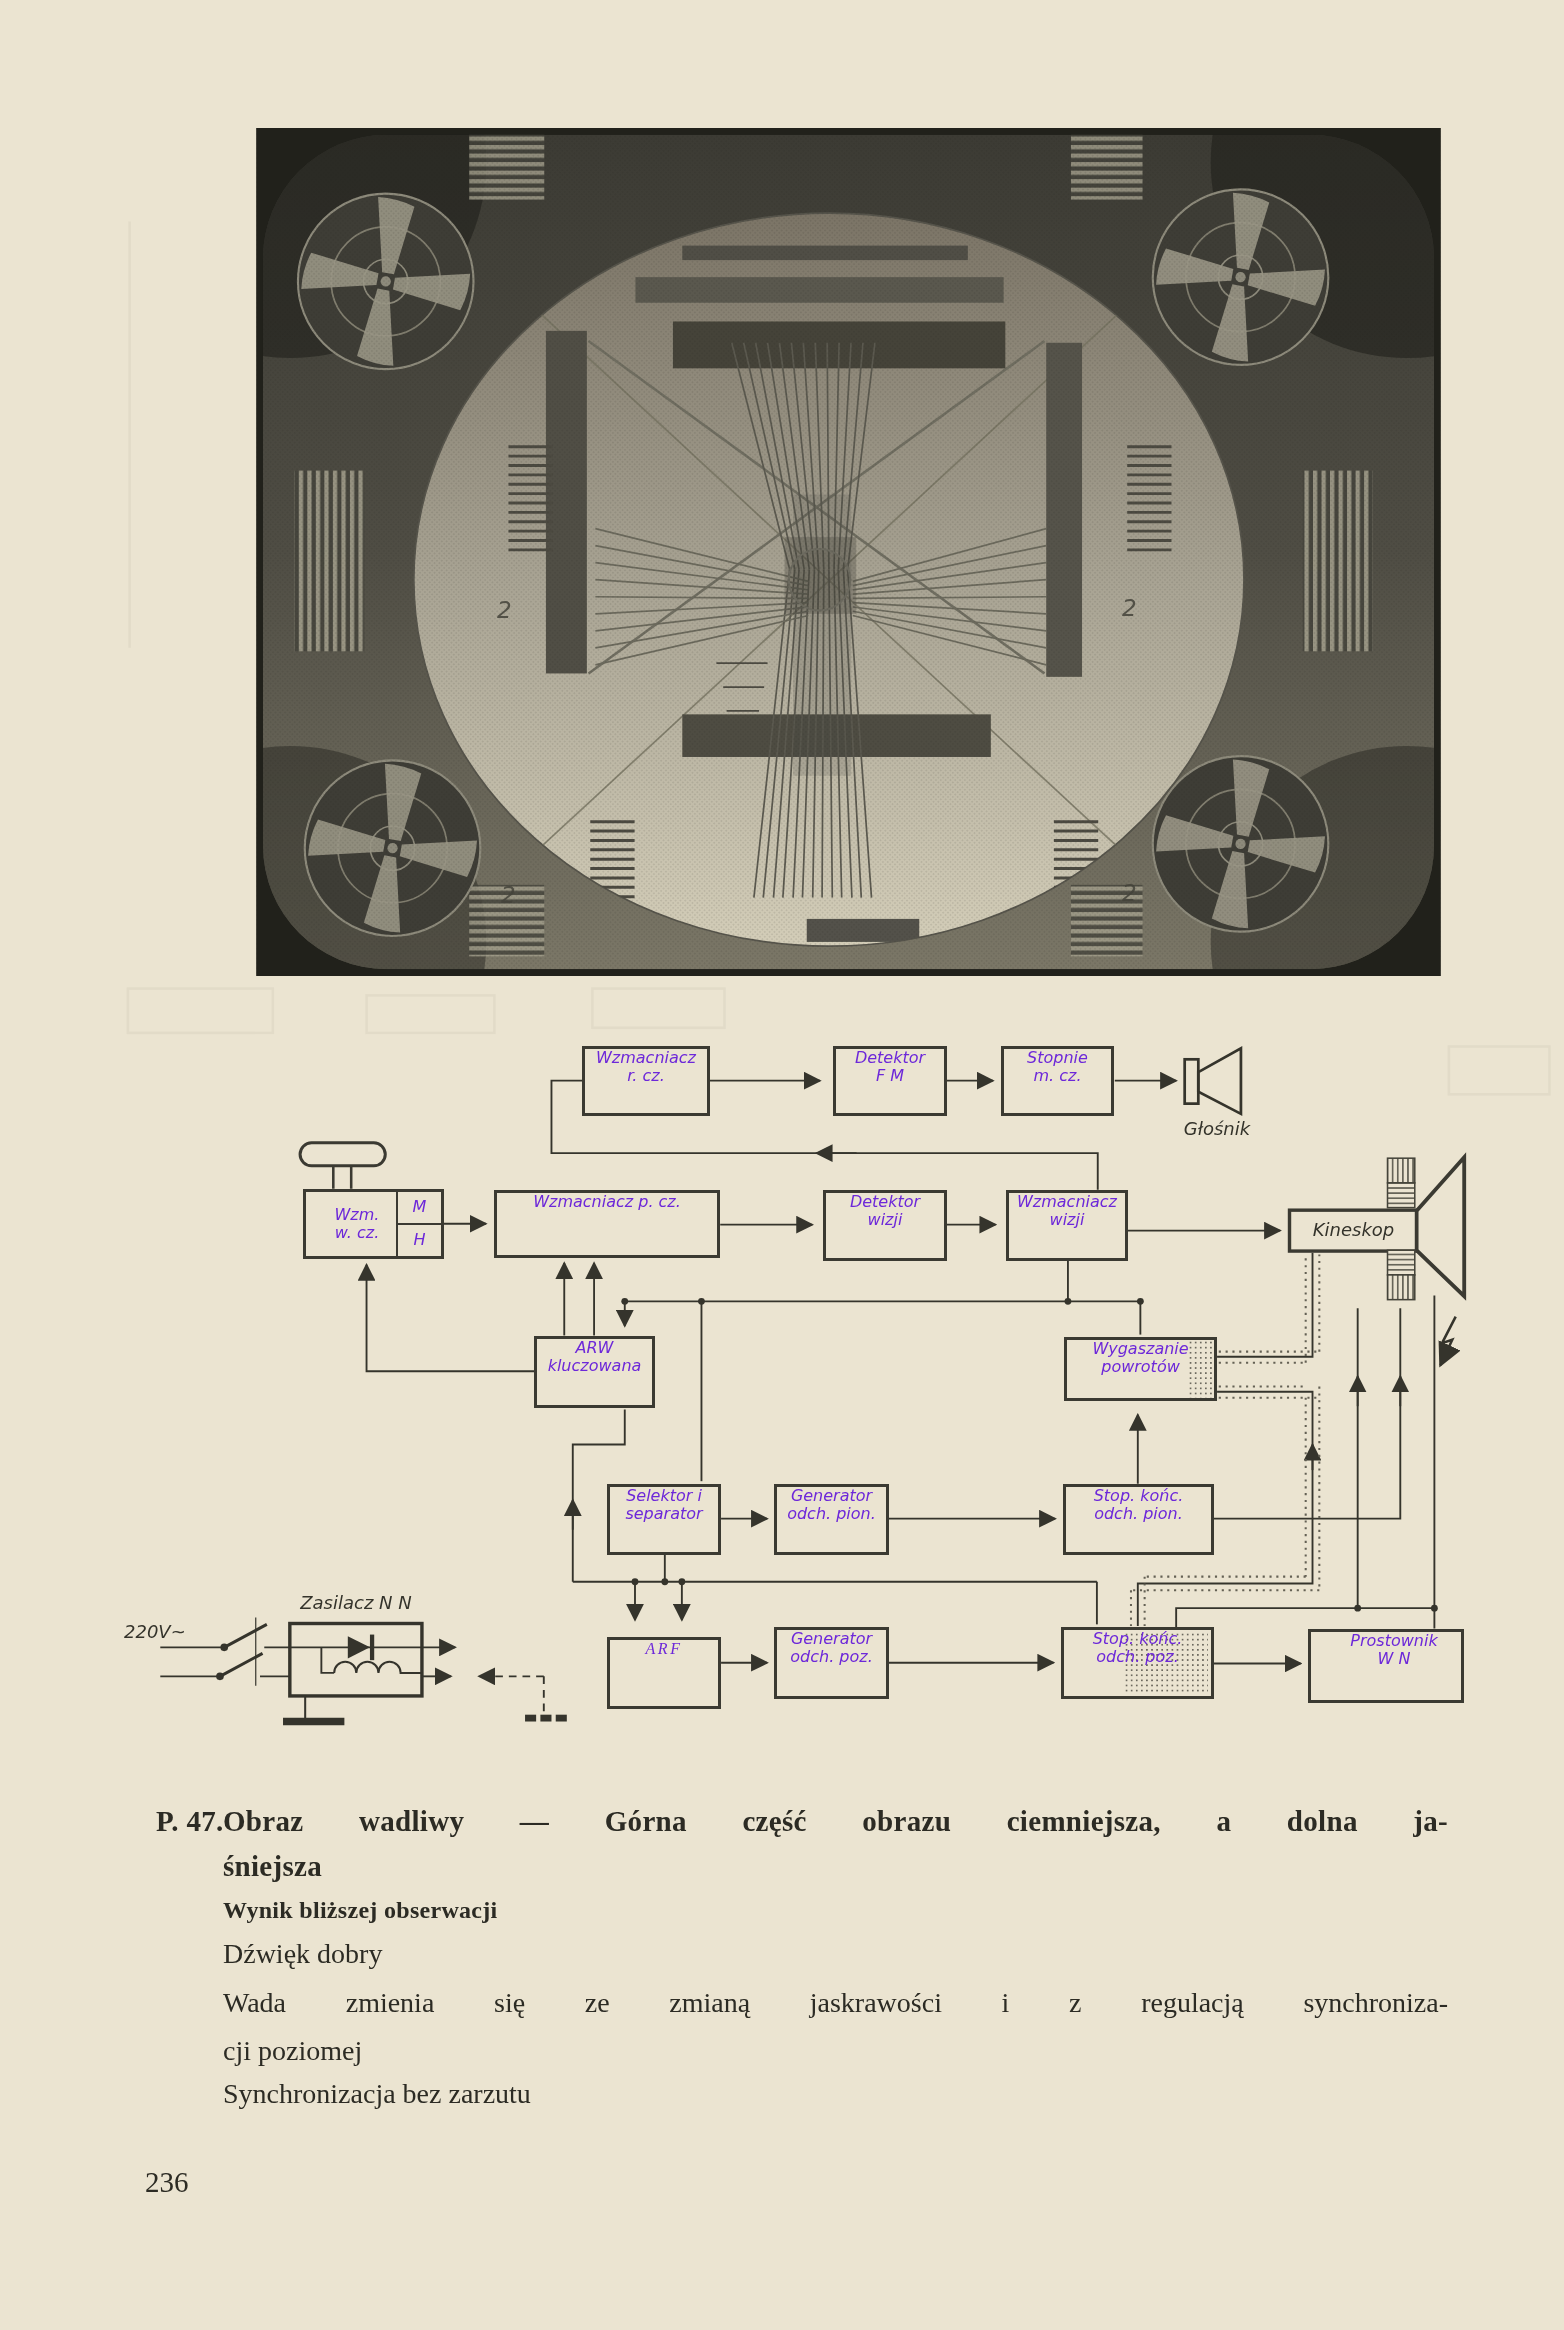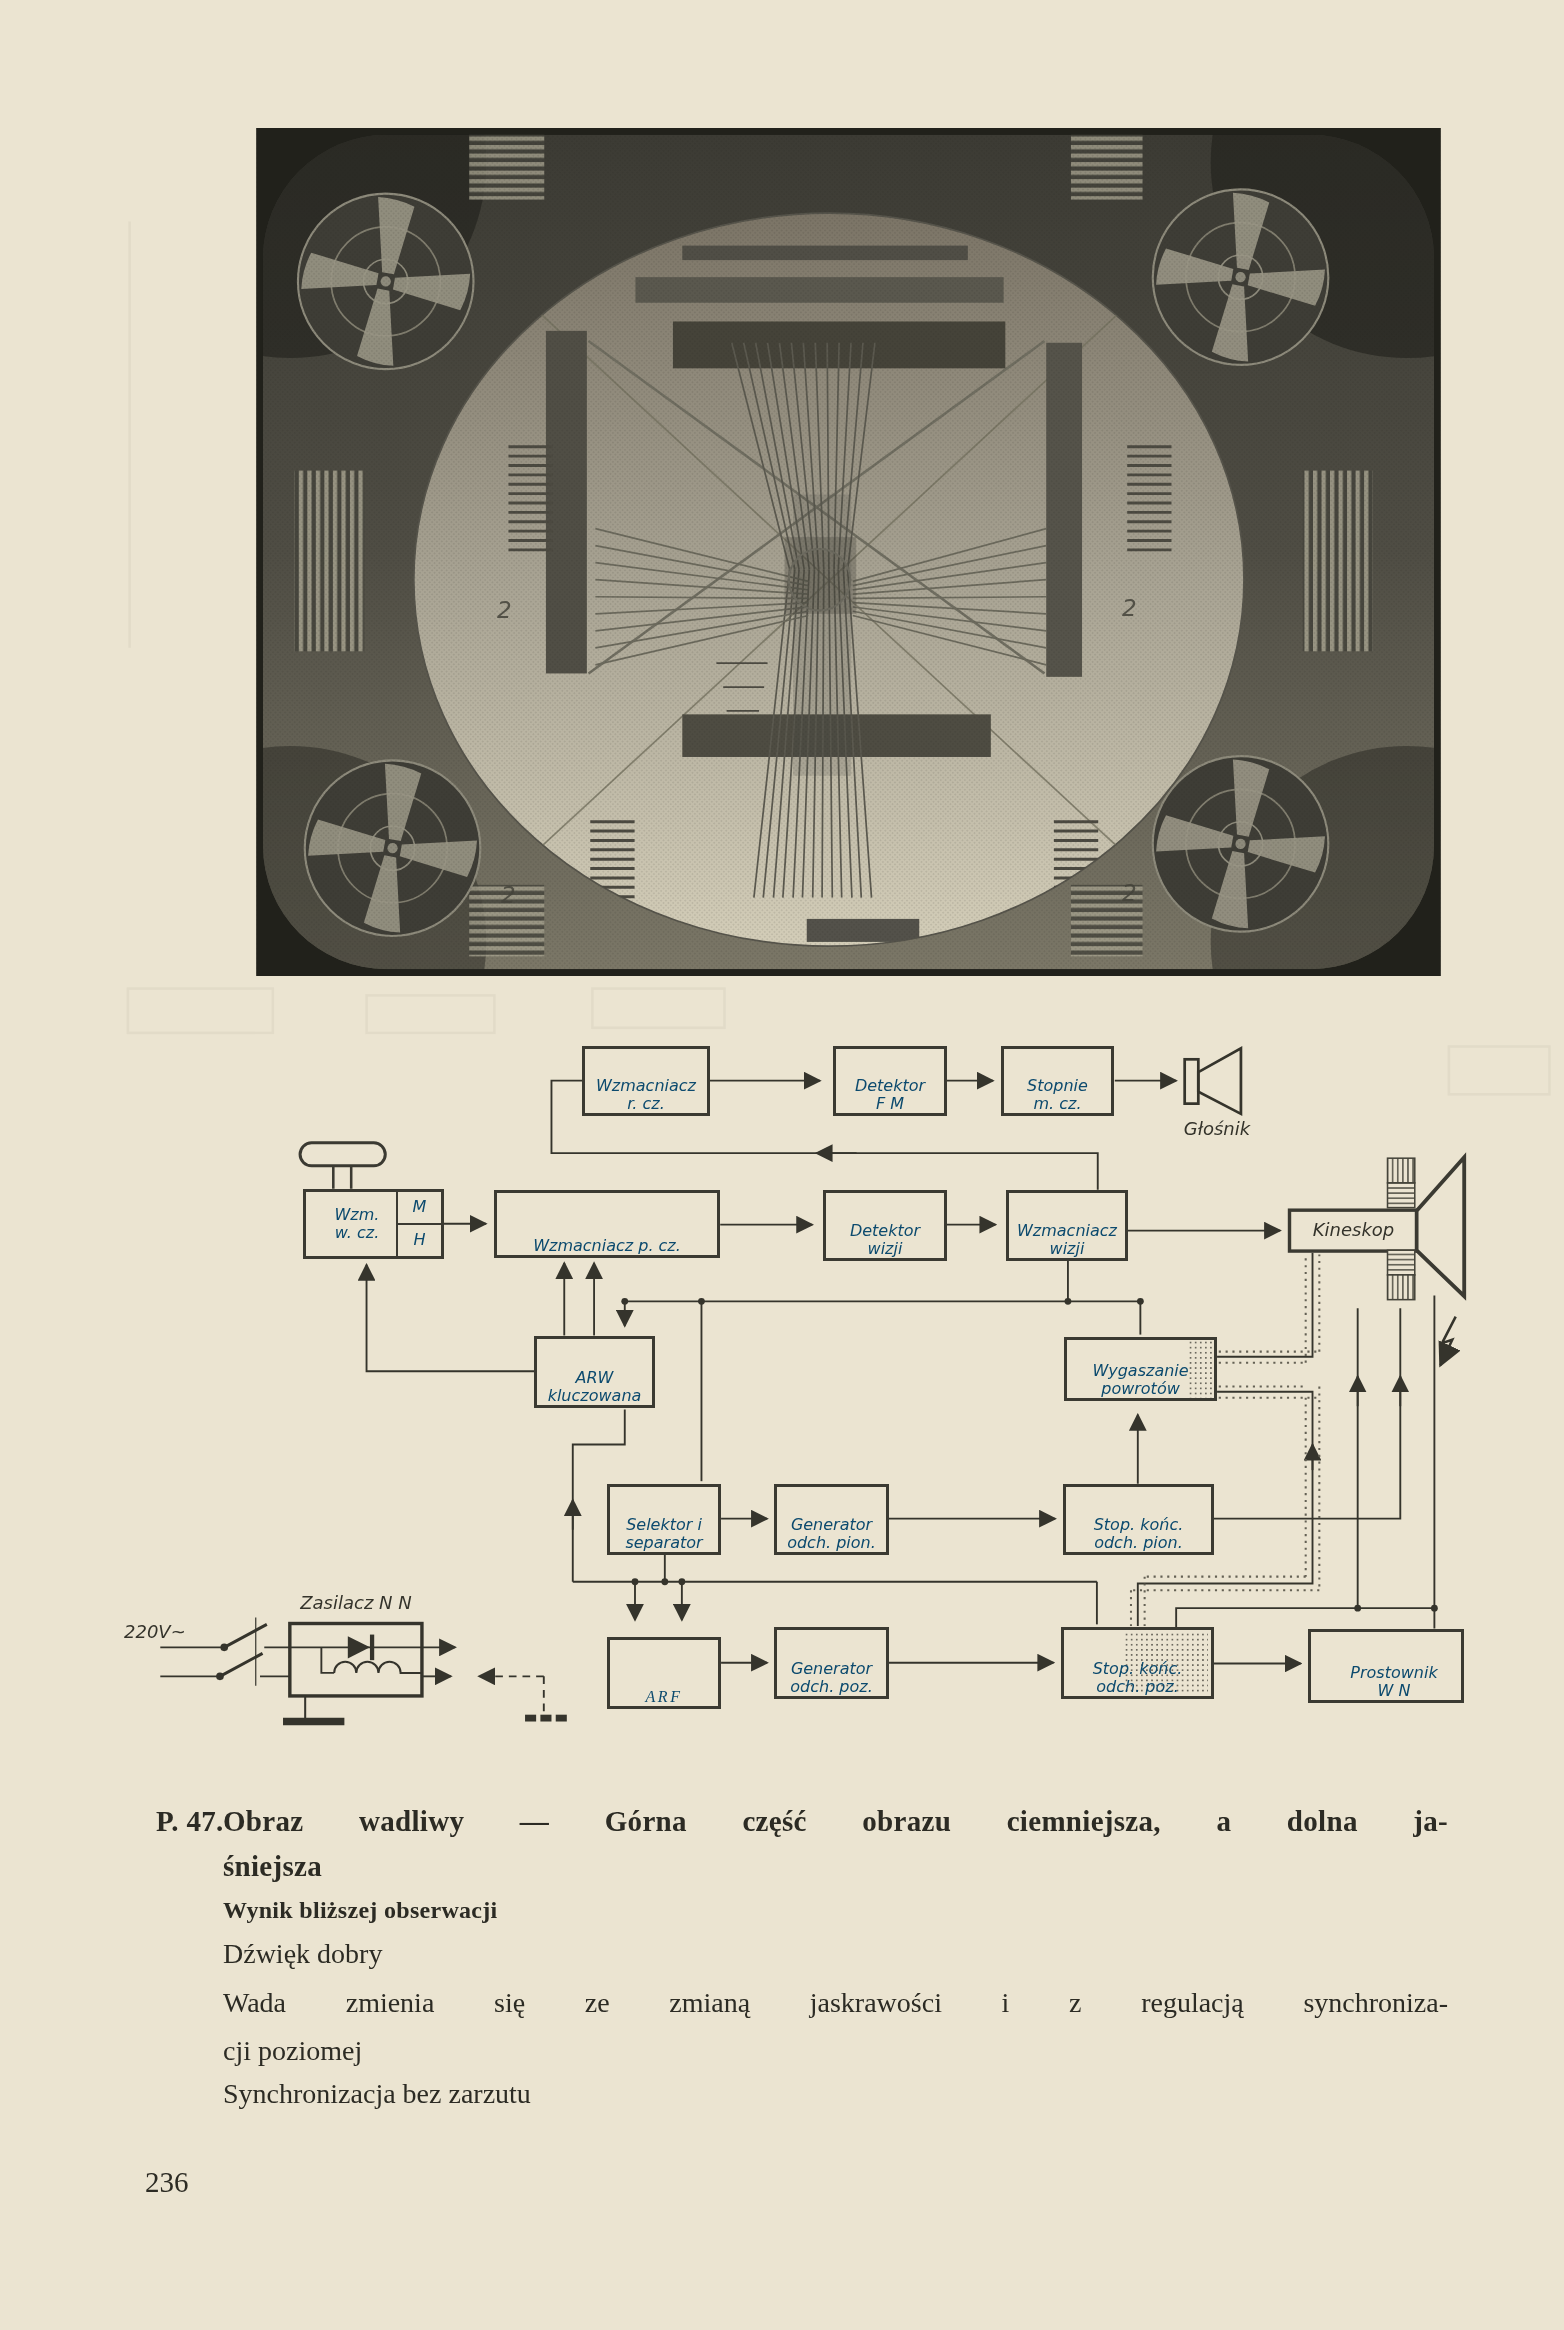--- a/index.html
+++ b/index.html
@@ -1,22 +1,22 @@
 <!DOCTYPE html>
 <html style="font-size:13.6px"><head>
 <meta charset="utf-8">
 <style>
   html,body{margin:0;padding:0;background:#d8d2c0;}
   .page{position:relative;width:1564px;height:2330px;background:#ebe4d1;overflow:hidden;
         font-family:"DejaVu Sans",sans-serif;color:#35342c;}
   .photo{position:absolute;left:256px;top:128px;width:1185px;height:848px;z-index:1;}
   svg.diagram{position:absolute;left:0;top:0;width:1564px;height:2330px;z-index:2;}
   .blk{position:absolute;z-index:3;box-sizing:border-box;border:3.4px solid #3b3a32;background:#ebe4d1;
-       display:flex;flex-direction:column;align-items:center;justify-content:flex-end;
-       font:italic 16px/1.14 "DejaVu Sans",sans-serif;color:#0c4a6e;text-align:center;}
+       display:flex;flex-direction:column;align-items:center;justify-content:flex-start;
+       font:italic 16px/1.14 "DejaVu Sans",sans-serif;color:#6d28d9;text-align:center;}
   .blk span{position:relative;z-index:2;}
   .stipple{position:absolute;z-index:1;background-image:radial-gradient(circle,#56534a 1px,transparent 1.2px);
        background-size:5.1px 5.1px;opacity:.85;}
   .tuner{flex-direction:row;padding:0;}
   .tuner-main{flex:1;display:flex;flex-direction:column;align-items:center;justify-content:center;padding-left:12px;}
   .tuner-side{width:43px;align-self:stretch;border-left:2.6px solid #3b3a32;display:flex;flex-direction:column;}
   .tuner-m{flex:1;border-bottom:2.6px solid #3b3a32;display:flex;align-items:center;justify-content:center;}
   .tuner-h{flex:1;display:flex;align-items:center;justify-content:center;}
   .dlabel{position:absolute;z-index:4;font:italic 18px "DejaVu Sans",sans-serif;color:#34332b;text-align:center;}
   .marker2{position:absolute;z-index:4;font:italic 23px "DejaVu Sans",sans-serif;color:#44433a;opacity:.85;}

